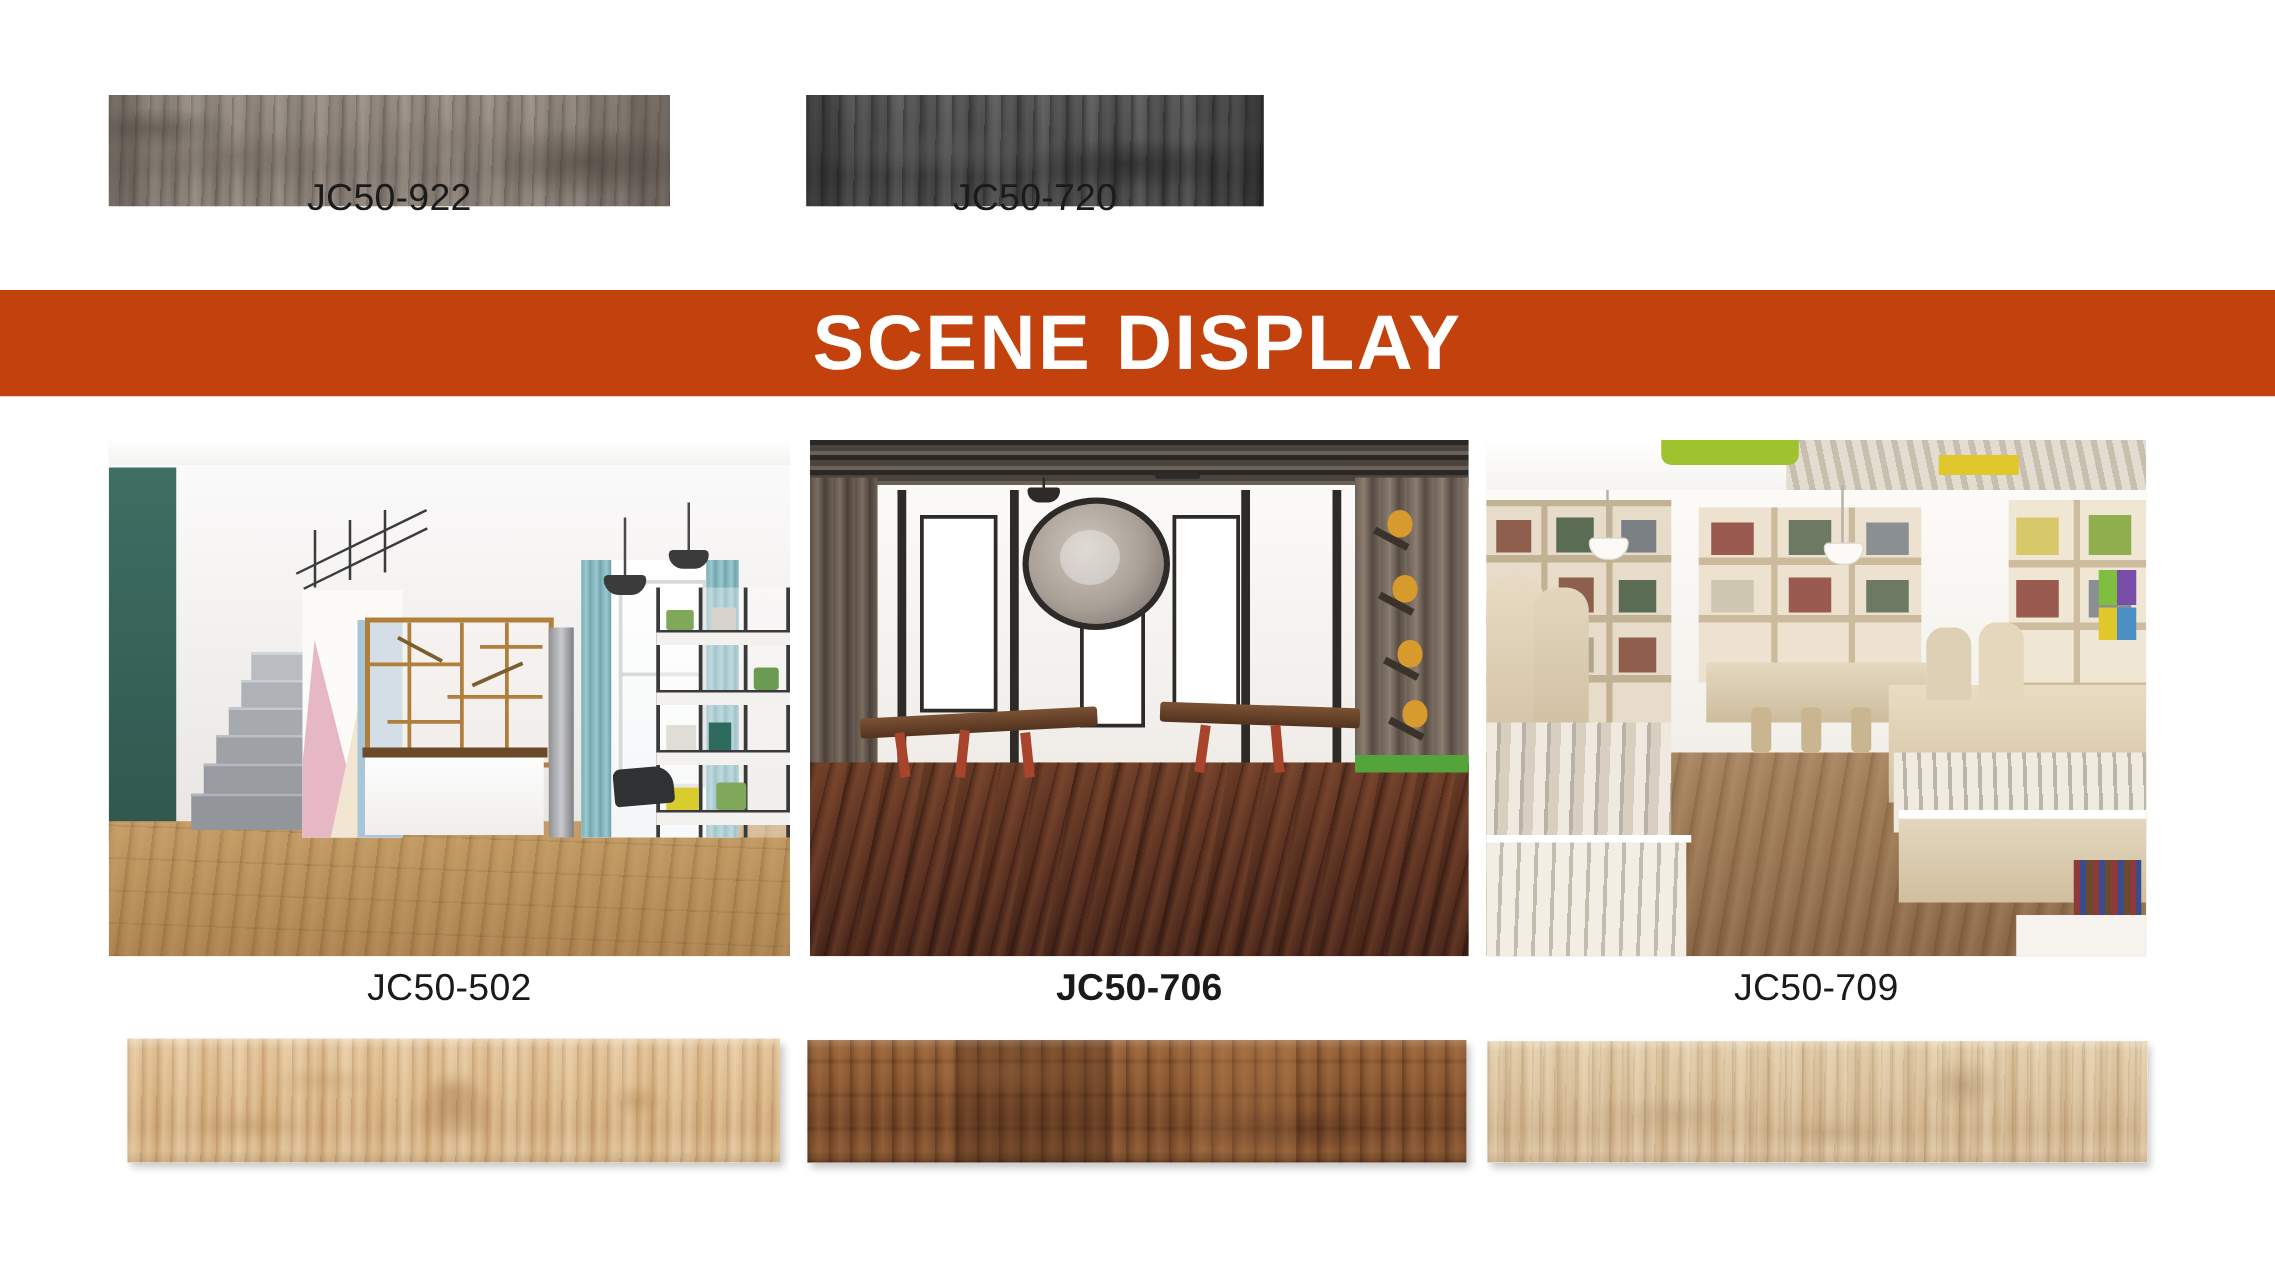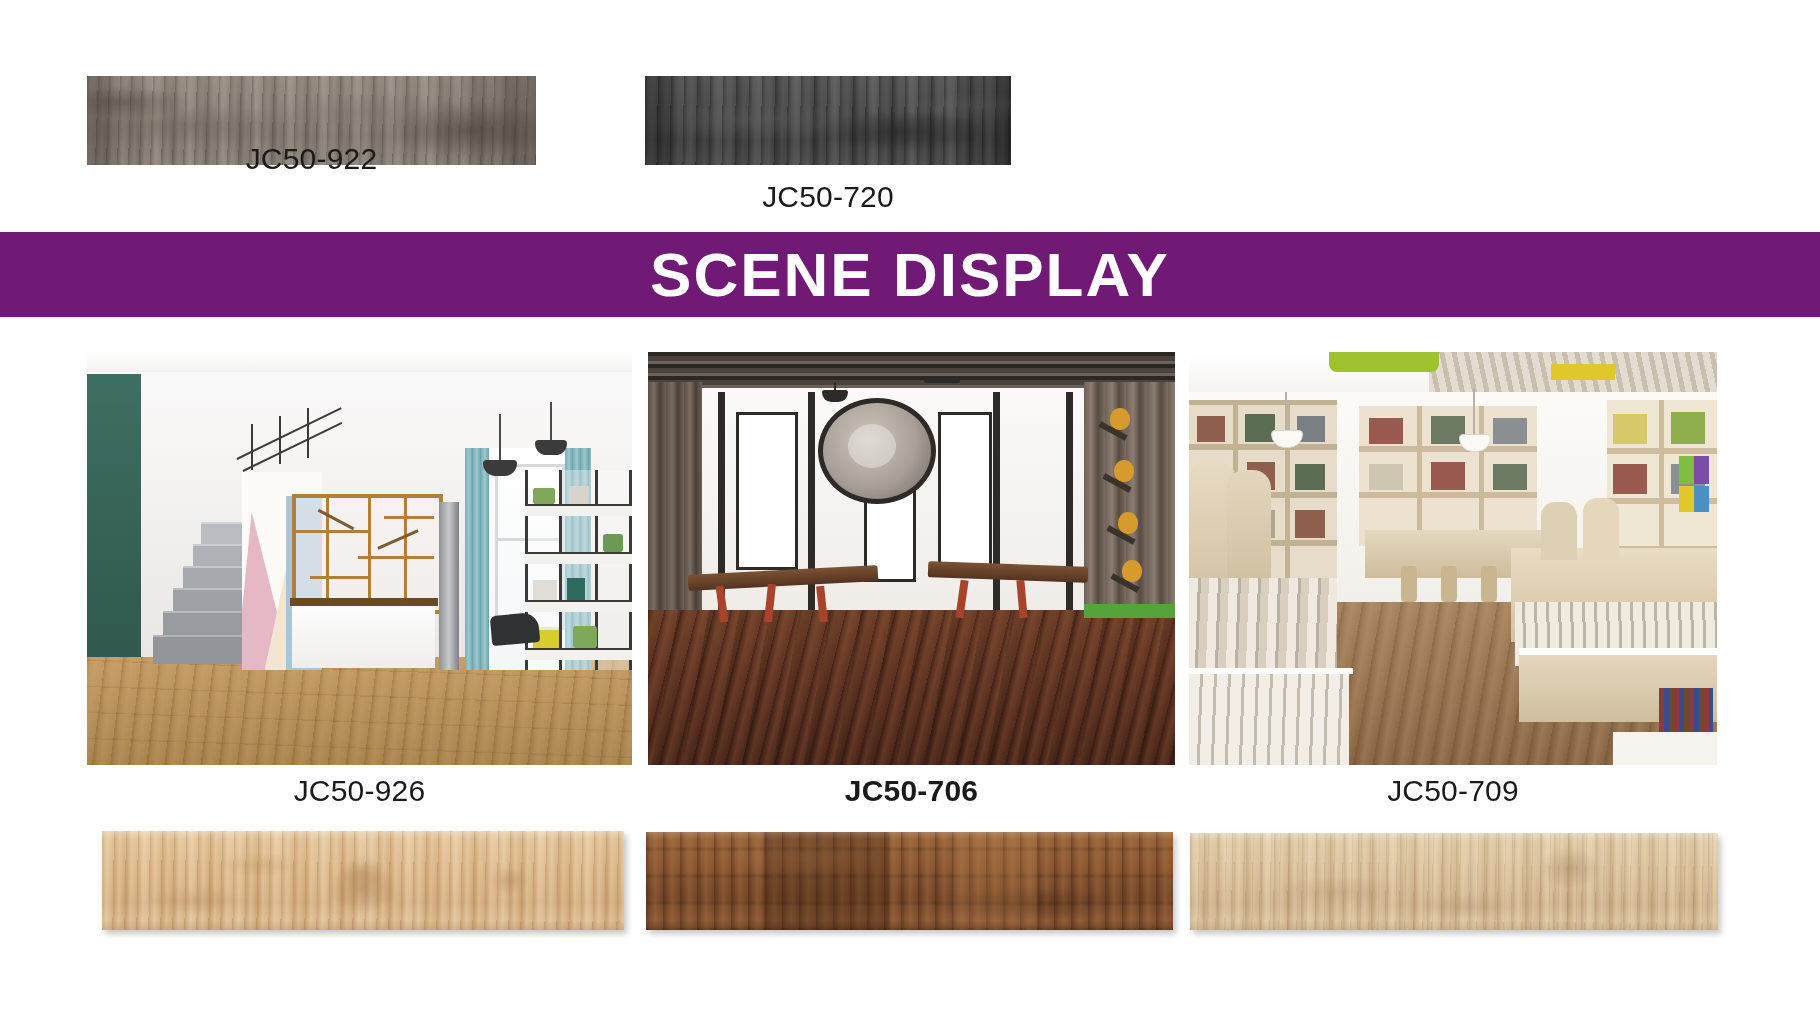--- a/index.html
+++ b/index.html
@@ -42,21 +42,21 @@
     white-space: nowrap;
   }
 
   
   .banner {
     position: absolute;
     left: 0;
     top: 232px;
     width: 1820px;
     height: 85px;
-    background: #701a75;
+    background: #c2410c;
     display: flex;
     align-items: center;
     justify-content: center;
   }
   .banner-title {
     color: #ffffff;
     font-size: 62px;
     font-weight: bold;
     letter-spacing: 2px;
     font-family: "Liberation Sans", sans-serif;
@@ -108,21 +108,21 @@
               background:
                 repeating-linear-gradient(91deg, rgba(20,20,20,0.40) 0px, rgba(0,0,0,0.0) 4px, rgba(110,110,110,0.26) 8px, rgba(0,0,0,0.0) 13px),
                 repeating-linear-gradient(89deg, rgba(255,255,255,0.07) 0px, rgba(0,0,0,0.14) 20px, rgba(255,255,255,0.05) 38px),
                 linear-gradient(180deg, #565656 0%, #4b4b4b 40%, #3e3e3e 72%, #494949 100%);">
     <div class="grain-a" style="background:
            radial-gradient(ellipse 170px 30px at 30% 50%, rgba(100,100,100,0.35), rgba(0,0,0,0) 70%),
            radial-gradient(ellipse 120px 28px at 70% 62%, rgba(30,30,30,0.5), rgba(0,0,0,0) 72%),
            radial-gradient(ellipse 100px 20px at 92% 35%, rgba(110,110,110,0.28), rgba(0,0,0,0) 75%);"></div>
     <div class="grain-b" style="background: linear-gradient(90deg, rgba(0,0,0,0.28) 0%, rgba(0,0,0,0) 14%, rgba(0,0,0,0) 82%, rgba(0,0,0,0.30) 100%);"></div>
   </div>
-  <div class="swatch-label" style="left:645px; top:142px; width:366px;margin-top:38px;">JC50-720</div>
+  <div class="swatch-label" style="left:645px; top:142px; width:366px;">JC50-720</div>
 
   <div class="banner">
     <div class="banner-title">SCENE DISPLAY</div>
   </div>
 
   <div class="scene" style="left:87px; top:352px; width:545px; height:413px; background:#f2f0ee;">
 
     <div class="abs" style="left:0;top:0;width:100%;height:40px;background:linear-gradient(180deg,#ffffff,#e9e7e4);"></div>
 
     <div class="abs" style="left:0;top:20px;width:100%;height:300px;background:linear-gradient(180deg,#fbfafa 0%,#f0eeec 60%,#e8e5e2 100%);"></div>
@@ -203,21 +203,21 @@
       <div class="abs" style="left:44px;top:16px;width:20px;height:18px;background:#d8d4cd;"></div>
       <div class="abs" style="left:78px;top:64px;width:20px;height:18px;background:#6b9b52;border-radius:3px;"></div>
       <div class="abs" style="left:8px;top:110px;width:24px;height:20px;background:#e0ddd6;"></div>
       <div class="abs" style="left:42px;top:108px;width:18px;height:22px;background:#2f6b5c;"></div>
       <div class="abs" style="left:8px;top:160px;width:26px;height:18px;background:#d9cc2e;"></div>
       <div class="abs" style="left:48px;top:156px;width:24px;height:22px;background:#7fa85a;border-radius:3px;"></div>
     </div>
 
     <div class="abs" style="left:404px;top:262px;width:48px;height:30px;background:#2f3133;border-radius:6px 16px 4px 4px;transform:rotate(-5deg);"></div>
   </div>
-  <div class="swatch-label" style="left:87px; top:774px; width:545px;">JC50-926</div>
+  <div class="swatch-label" style="left:87px; top:774px; width:545px;">JC50-502</div>
 
   <div class="scene" style="left:648px; top:352px; width:527px; height:413px; background:#f6f4f1;">
 
     <div class="abs" style="left:0;top:0;width:100%;height:38px;
                 background:repeating-linear-gradient(180deg,#2b2724 0px,#2b2724 4px,#4a433d 4px,#4a433d 9px,#6a6159 9px,#6a6159 12px);"></div>
 
     <div class="abs" style="left:0;top:36px;width:100%;height:232px;background:linear-gradient(180deg,#fbfaf8,#efece8);"></div>
 
     <div class="abs" style="left:0;top:30px;width:54px;height:250px;
                 background:repeating-linear-gradient(90deg,#5c5048 0,#7a6d62 6px,#4a4038 12px,#6e6157 18px);"></div>

